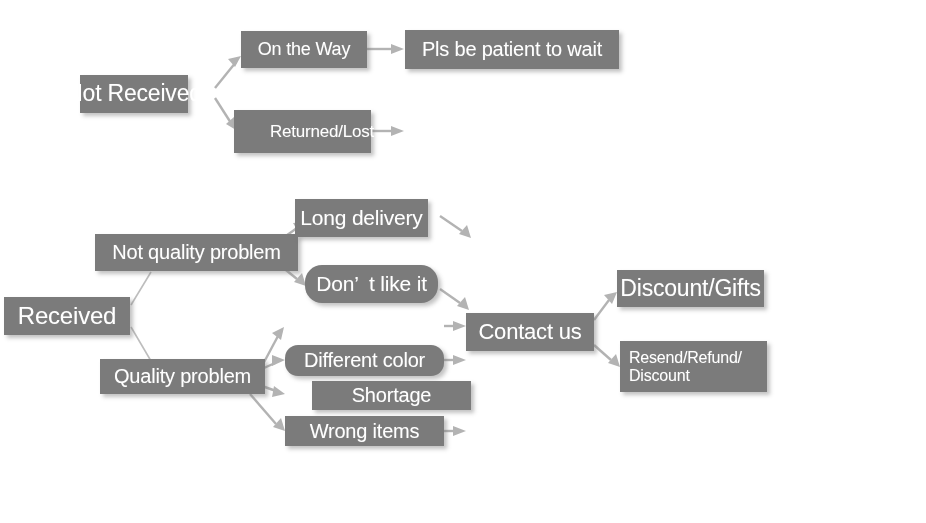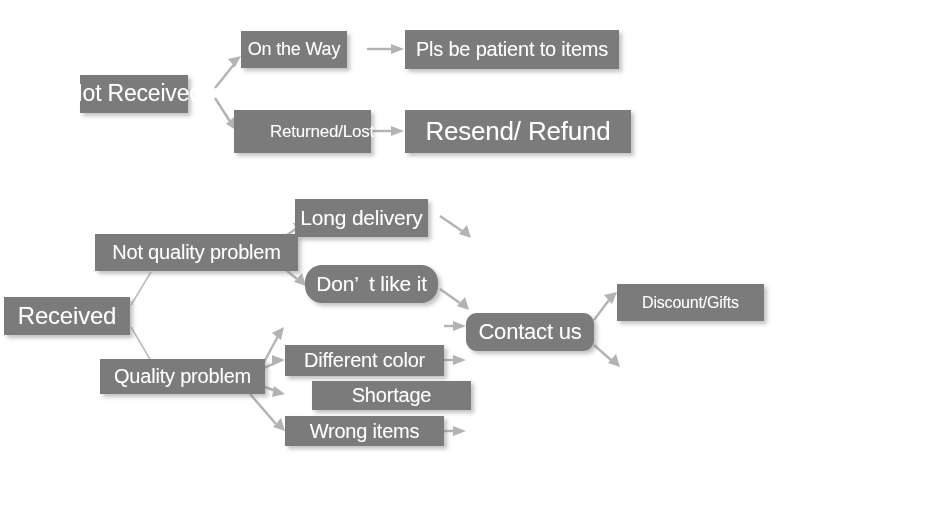--- a/index.html
+++ b/index.html
@@ -164,43 +164,44 @@
     </g>
 
     <g>
       <line class="conn" x1="594" y1="345" x2="611" y2="360"></line>
       <polygon class="ahead" points="620,367 616,354 608,363"></polygon>
     </g>
   </svg>
 
   <div class="node" style="left:80px; top:75px; width:108px; height:38px; font-size:23px;">Not Received</div>
 
-  <div class="node" style="left:241px; top:31px; width:106px; height:37px; font-size:18px;text-align:right;">On the Way</div>
-
-  <div class="node" style="left:405px; top:30px; width:214px; height:39px; font-size:20px;">Pls be patient to items</div>
+  <div class="node" style="left:241px; top:31px; width:126px; height:37px; font-size:18px;text-align:right;">On the Way</div>
+
+  <div class="node" style="left:405px; top:30px; width:214px; height:39px; font-size:20px;">Pls be patient to wait</div>
 
   <div class="node" style="left:234px; top:110px; width:137px; height:43px; font-size:17px;padding-left:45px;">Returned/Lost</div>
 
-  <div class="node" style="left:405px; top:110px; width:226px; height:43px; font-size:26px;">Resend/ Refund</div>
 
   <div class="node" style="left:4px; top:297px; width:126px; height:38px; font-size:24px;">Received</div>
 
   <div class="node" style="left:95px; top:234px; width:203px; height:37px; font-size:20px;">Not quality problem</div>
 
   <div class="node" style="left:100px; top:359px; width:165px; height:35px; font-size:20px;">Quality problem</div>
 
   <div class="node" style="left:295px; top:199px; width:133px; height:38px; font-size:21px;">Long delivery</div>
 
   <div class="node" style="left:305px; top:265px; width:133px; height:38px; font-size:21px;border-radius:17px;">Don’  t like it</div>
 
 
-  <div class="node" style="left:285px; top:345px; width:159px; height:31px; font-size:20px;">Different color</div>
+  <div class="node" style="left:285px; top:345px; width:159px; height:31px; font-size:20px;border-radius:13px;">Different color</div>
 
   <div class="node" style="left:285px; top:381px; width:159px; height:29px; font-size:20px;margin-left:27px;">Shortage</div>
 
   <div class="node" style="left:285px; top:416px; width:159px; height:30px; font-size:20px;">Wrong items</div>
 
-  <div class="node" style="left:466px; top:313px; width:128px; height:38px; font-size:22px;border-radius:11px;">Contact us</div>
-
-  <div class="node" style="left:617px; top:284px; width:147px; height:37px; font-size:16px;">Discount/Gifts</div>
-
+  <div class="node" style="left:466px; top:313px; width:128px; height:38px; font-size:22px;">Contact us</div>
+
+  <div class="node" style="left:617px; top:270px; width:147px; height:37px; font-size:23px;">Discount/Gifts</div>
+
+  <div class="node multiline left" style="left:620px; top:341px; width:147px; height:51px; font-size:16px; padding-left:9px;">Resend/Refund/
+Discount</div>
 
 </div>
 
 </body></html>

